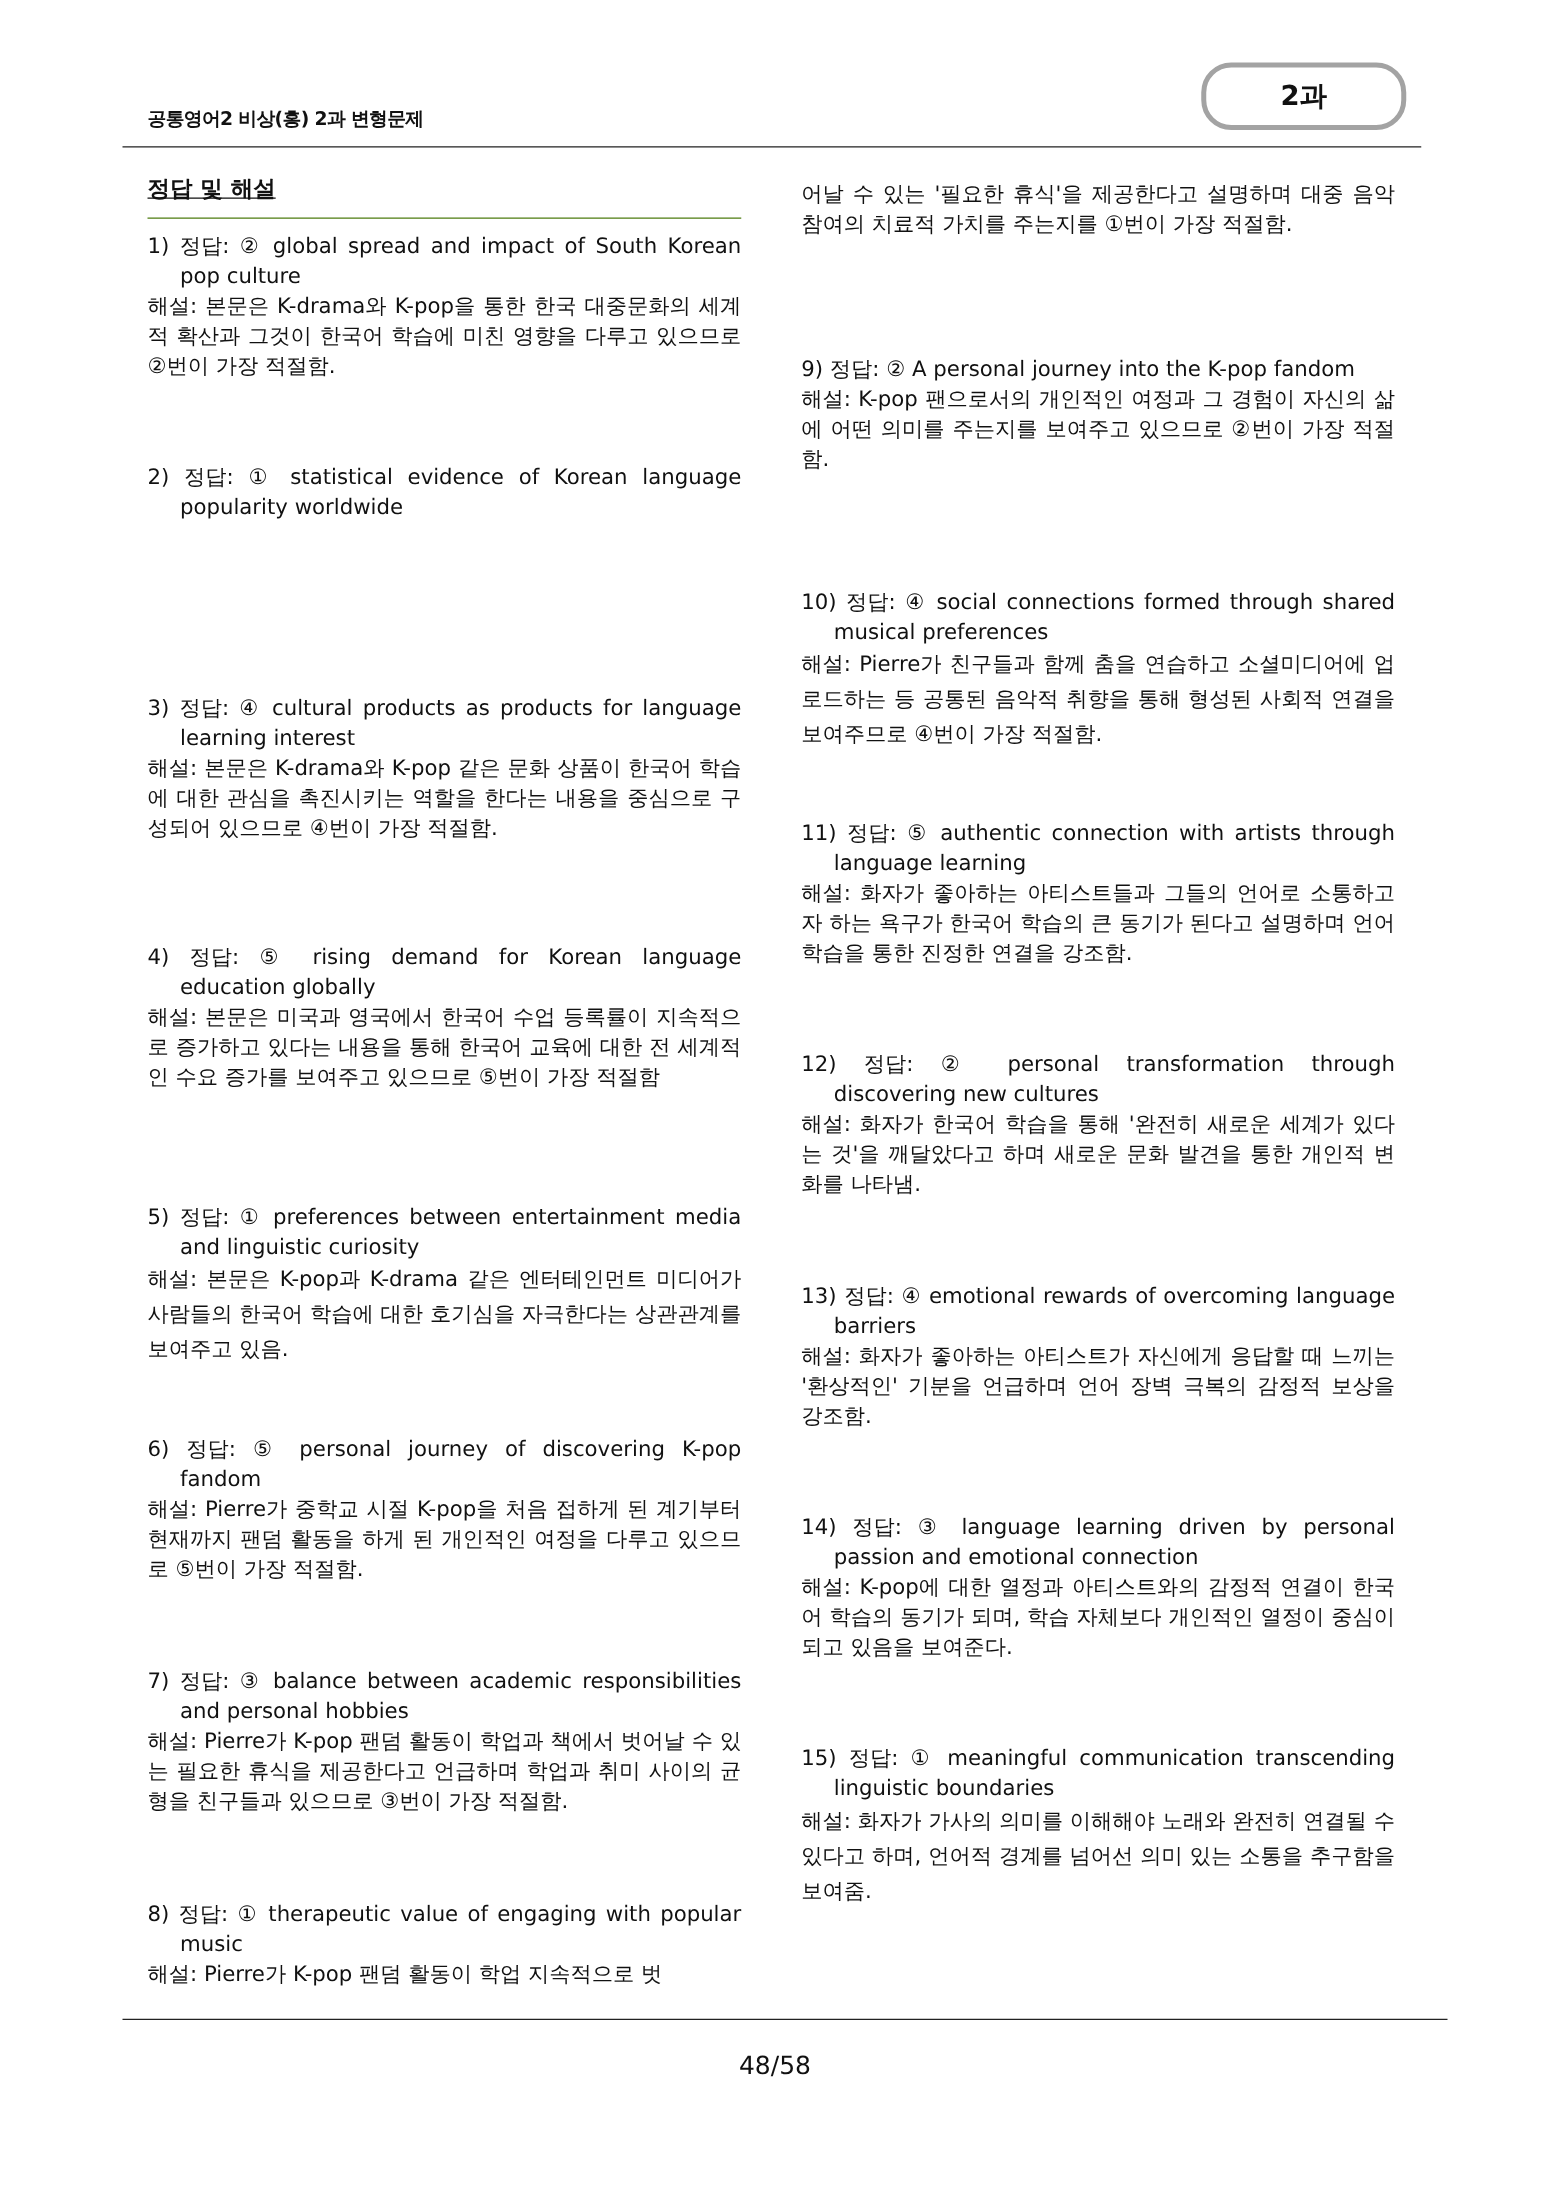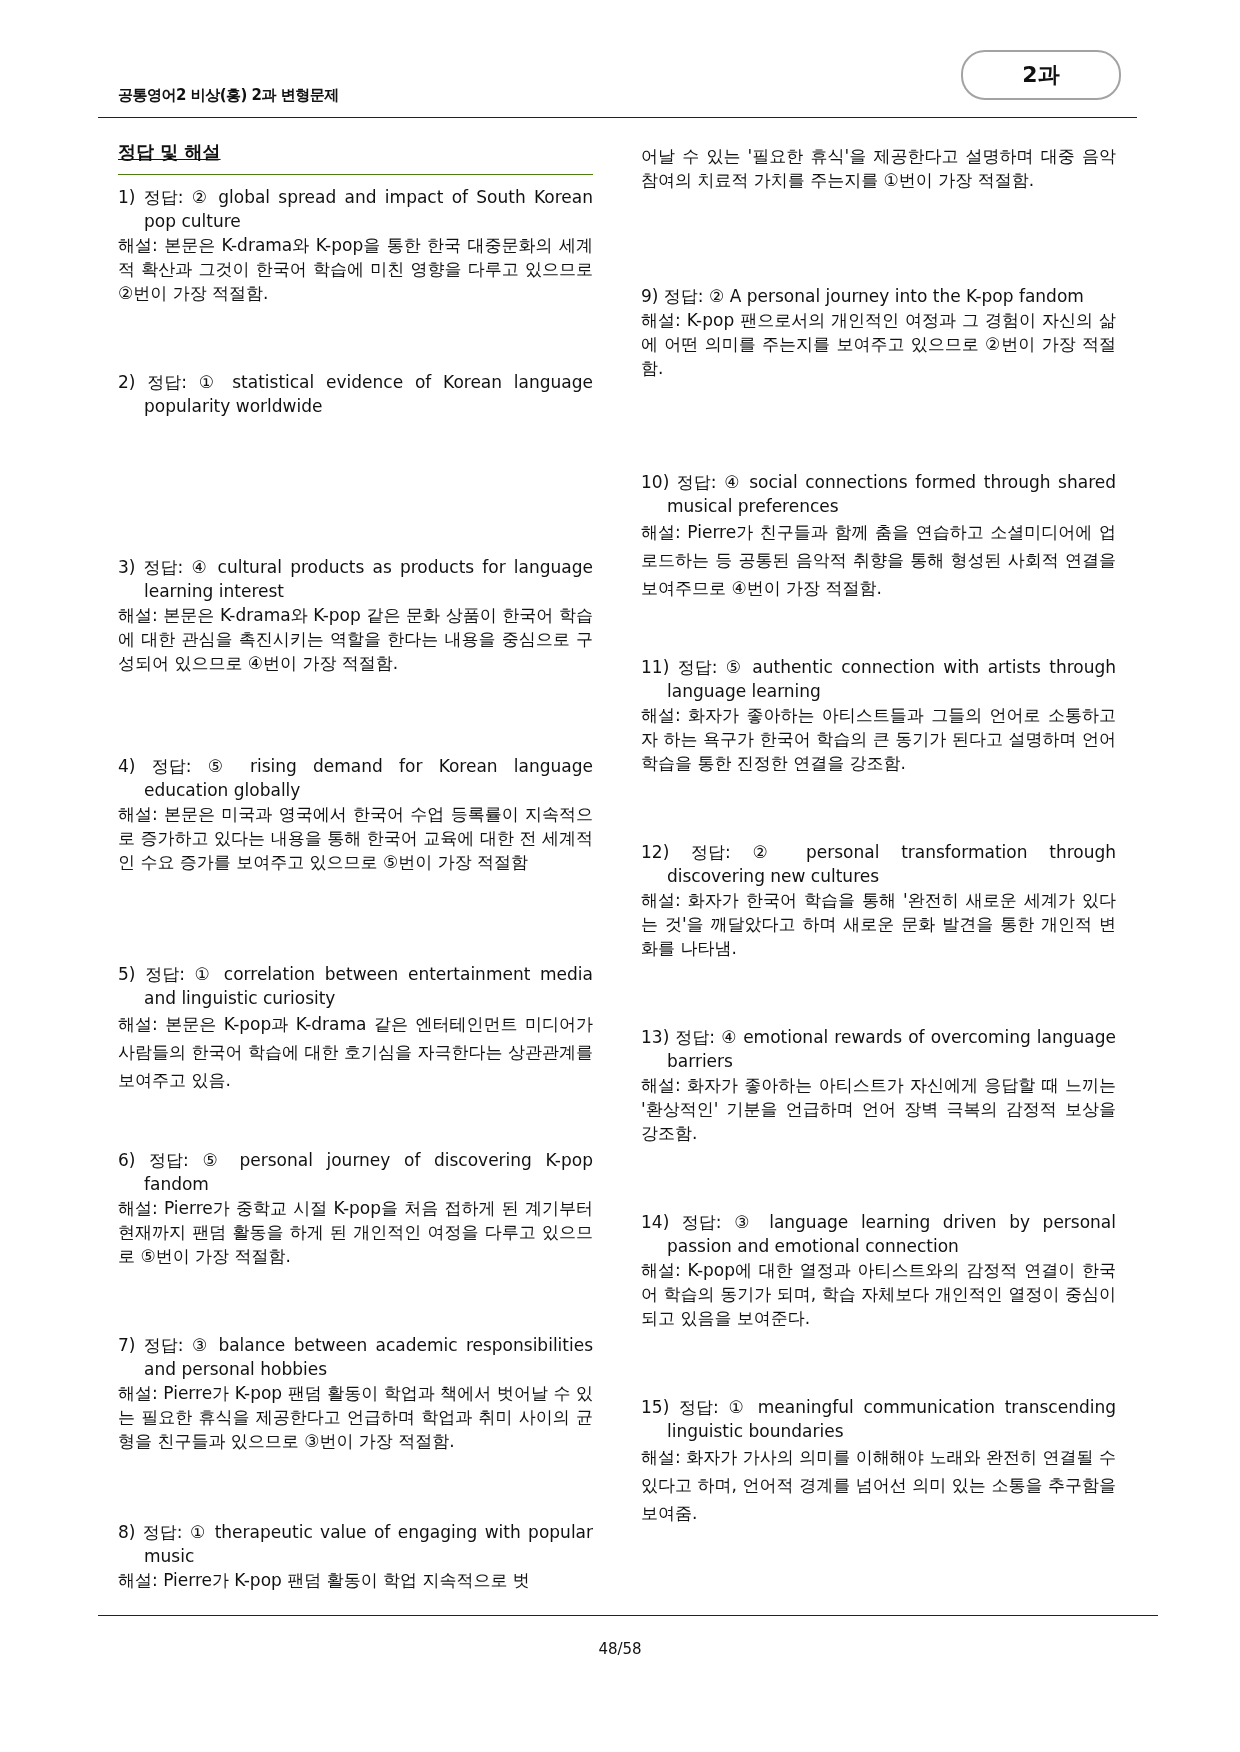--- a/index.html
+++ b/index.html
@@ -1,21 +1,21 @@
 <!DOCTYPE html>
 <html><head>
 <meta charset="utf-8">
 <style>
   html, body { margin: 0; padding: 0; background: #ffffff; }
   body { width: 1240px; height: 1752px; position: relative; overflow: hidden; color: #111; font-family: "DejaVu Sans", "Liberation Sans", sans-serif; }
   .header-title { position: absolute; left: 118px; top: 86px; font-size: 15px; font-weight: bold; letter-spacing: -0.5px; }
-  .chapter-badge { position: absolute; left: 961px; top: 50px; width: 156px; height: 46px; border: 2px solid #a3a3a3; border-radius: 24px; display: flex; align-items: center; justify-content: center; font-size: 22px; font-weight: bold; }
+  .chapter-badge { position: absolute; left: 961px; top: 50px; width: 156px; height: 46px; border: 4px solid #a3a3a3; border-radius: 24px; display: flex; align-items: center; justify-content: center; font-size: 22px; font-weight: bold; }
   .header-rule { position: absolute; left: 98px; top: 117px; width: 1039px; height: 0; border-top: 1.5px solid #222; }
   .footer-rule { position: absolute; left: 98px; top: 1615px; width: 1060px; height: 0; border-top: 1.5px solid #222; }
-  .page-number { position: absolute; left: 0; width: 1240px; top: 1640px; text-align: center; font-size: 15px; }
+  .page-number { position: absolute; left: 0; width: 1240px; top: 1640px; text-align: center; font-size: 20px; }
 
   .col { position: absolute; top: 140px; width: 475px; font-size: 17px; line-height: 24px; }
   .col-left { left: 118px; }
   .col-right { left: 641px; }
   .section-title { font-weight: bold; text-decoration: underline; font-size: 18px; margin-bottom: 14px; padding-bottom: 10px; border-bottom: 1px solid #4d7c0f; width: 475px; }
   .item { position: absolute; left: 0; width: 475px; }
   .answer { text-align: justify; text-align-last: left; padding-left: 26px; text-indent: -26px; }
   .explain { text-align: justify; }
   .col-right .cont { position: absolute; left: 0; top: 0; width: 475px; text-align: justify; }
 </style>
@@ -42,21 +42,21 @@
     <div class="answer"><span>3)</span> <span>정답:</span> <span>④</span> <span>cultural products as products for language learning interest</span></div>
     <div class="explain">해설: 본문은 K-drama와 K-pop 같은 문화 상품이 한국어 학습에 대한 관심을 촉진시키는 역할을 한다는 내용을 중심으로 구성되어 있으므로 ④번이 가장 적절함.</div>
   </div>
 
   <div class="item" style="top:614px">
     <div class="answer"><span>4)</span> <span>정답:</span> <span>⑤</span> <span>rising demand for Korean language education globally</span></div>
     <div class="explain">해설: 본문은 미국과 영국에서 한국어 수업 등록률이 지속적으로 증가하고 있다는 내용을 통해 한국어 교육에 대한 전 세계적인 수요 증가를 보여주고 있으므로 ⑤번이 가장 적절함</div>
   </div>
 
   <div class="item" style="top:822px">
-    <div class="answer"><span>5)</span> <span>정답:</span> <span>①</span> <span>correlation between entertainment media and linguistic curiosity</span></div>
+    <div class="answer"><span>5)</span> <span>정답:</span> <span>①</span> <span>preferences between entertainment media and linguistic curiosity</span></div>
     <div class="explain" style="line-height:28px">해설: 본문은 K-pop과 K-drama 같은 엔터테인먼트 미디어가 사람들의 한국어 학습에 대한 호기심을 자극한다는 상관관계를 보여주고 있음.</div>
   </div>
 
   <div class="item" style="top:1008px">
     <div class="answer"><span>6)</span> <span>정답:</span> <span>⑤</span> <span>personal journey of discovering K-pop fandom</span></div>
     <div class="explain">해설: Pierre가 중학교 시절 K-pop을 처음 접하게 된 계기부터 현재까지 팬덤 활동을 하게 된 개인적인 여정을 다루고 있으므로 ⑤번이 가장 적절함.</div>
   </div>
 
   <div class="item" style="top:1193px">
     <div class="answer"><span>7)</span> <span>정답:</span> <span>③</span> <span>balance between academic responsibilities and personal hobbies</span></div>

